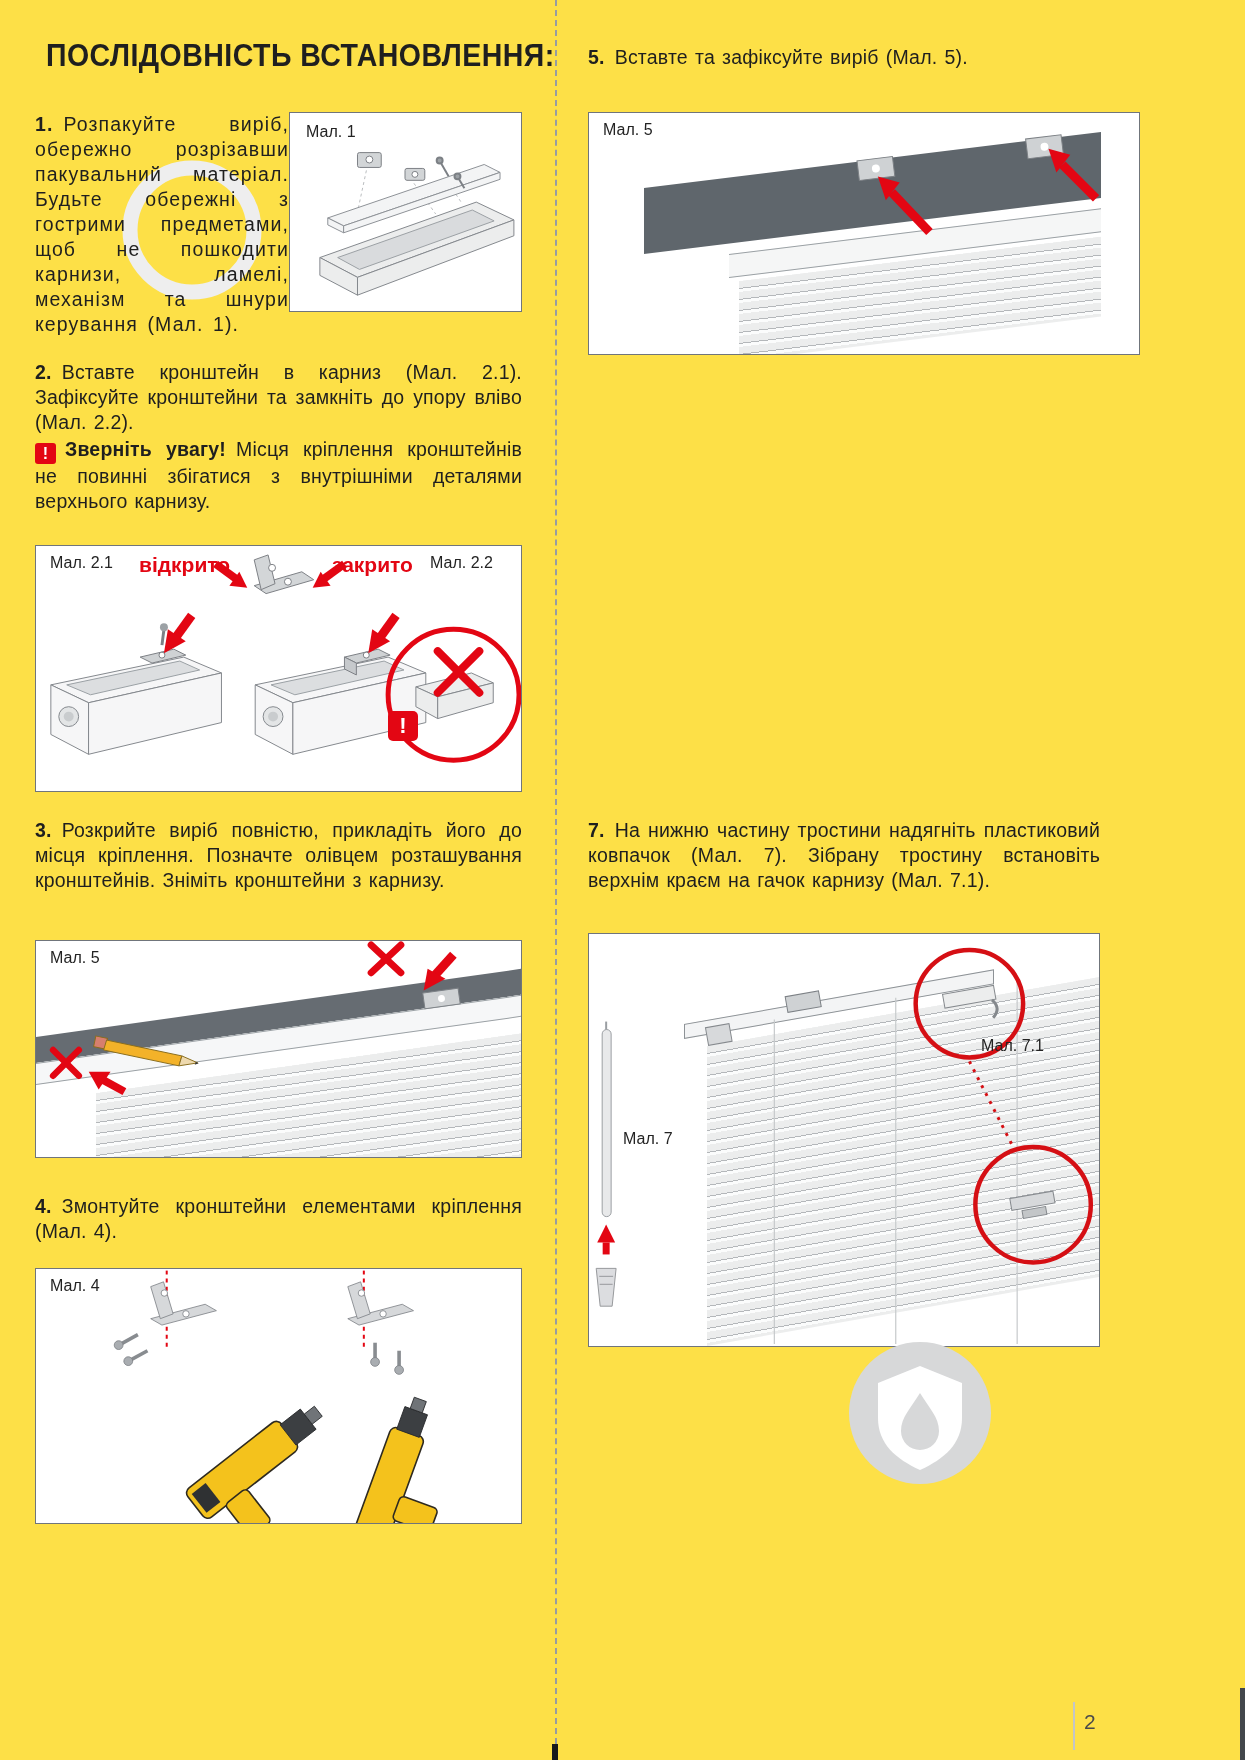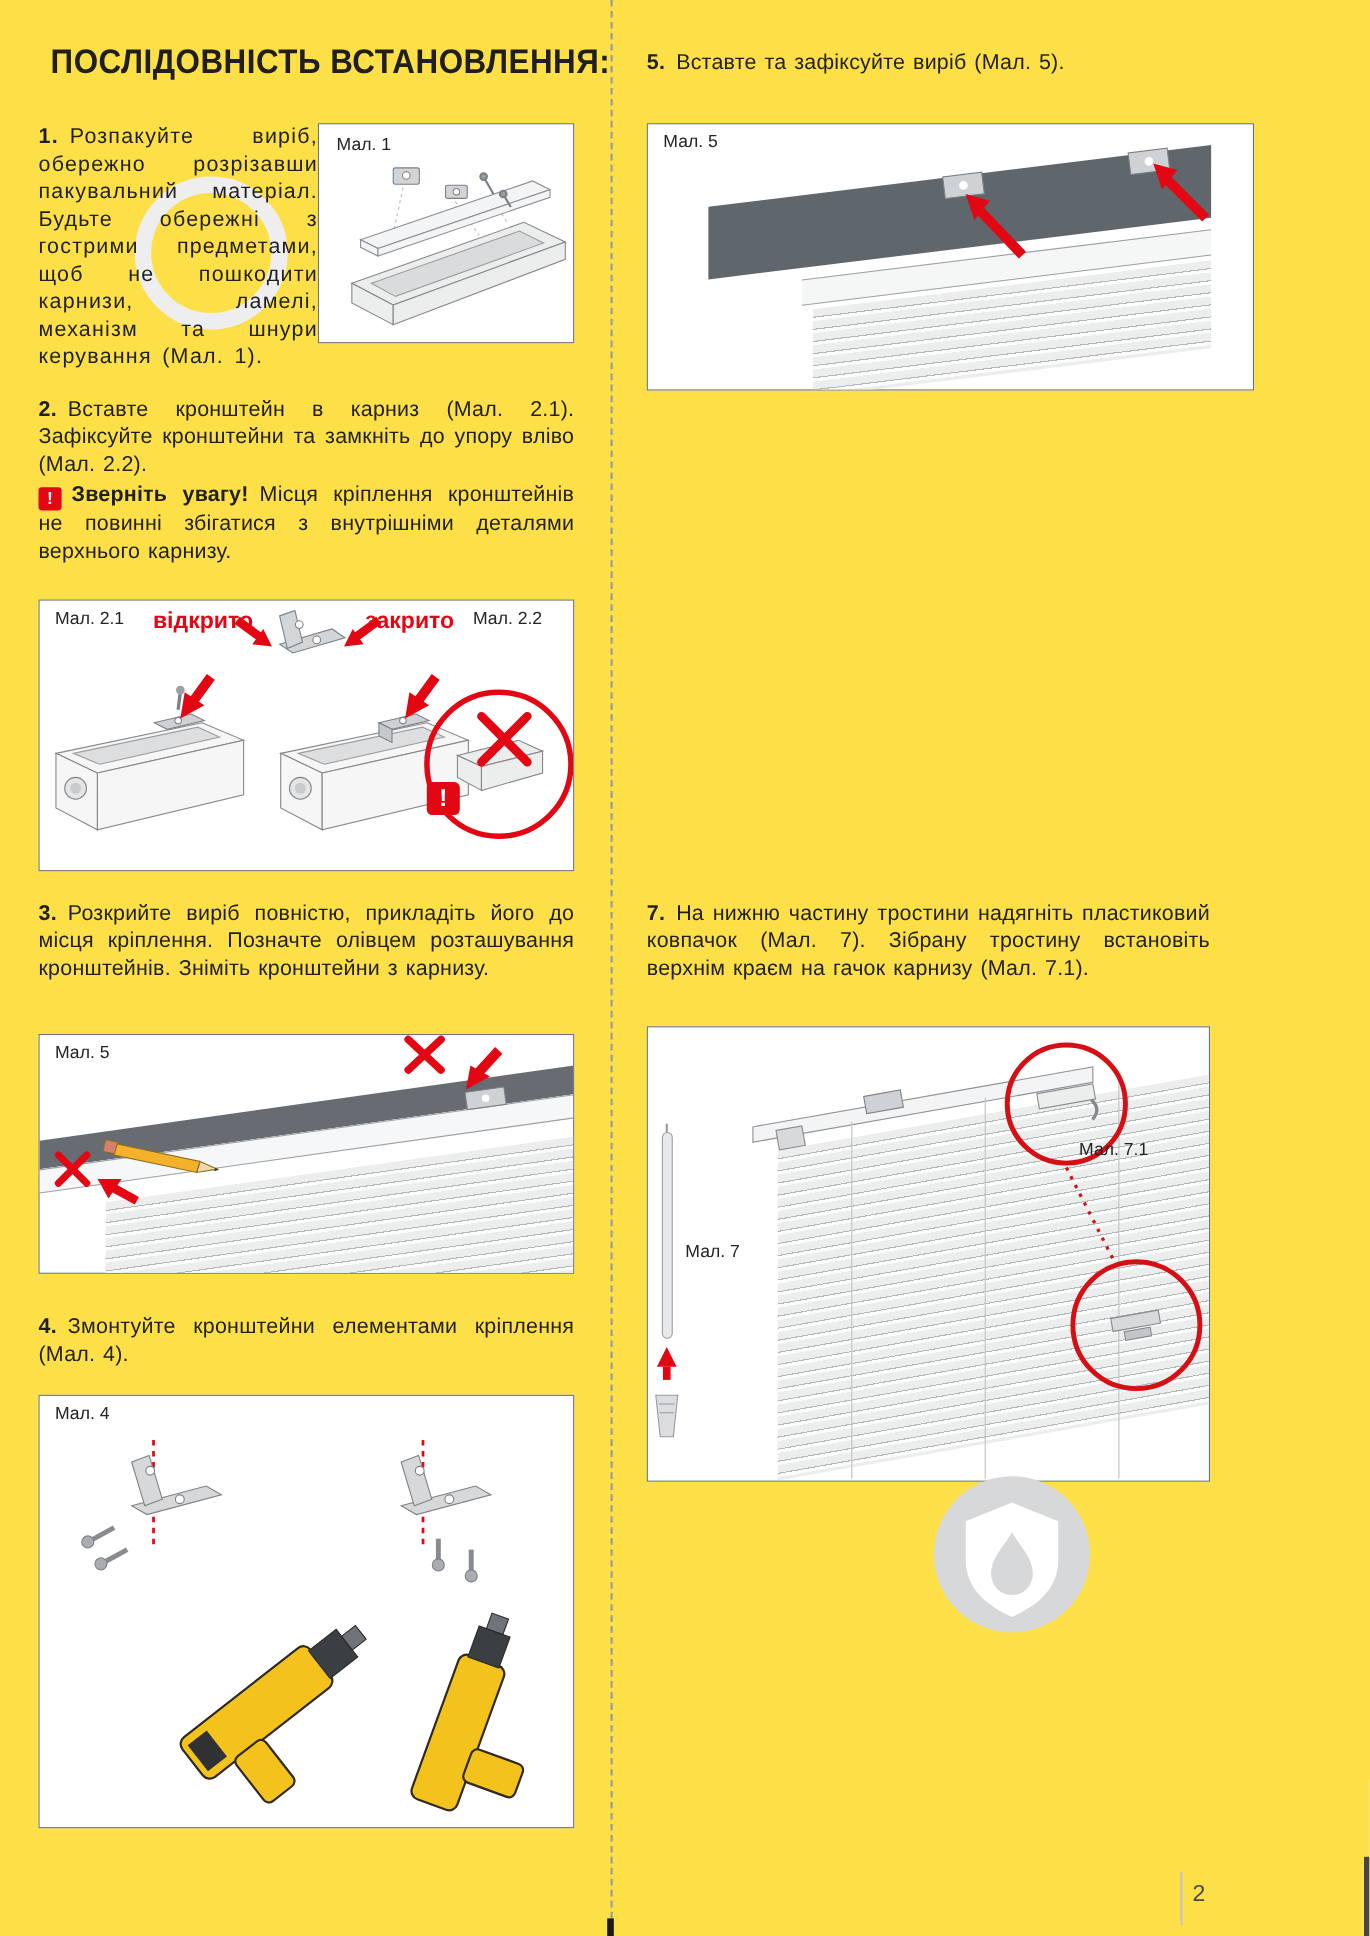--- a/index.html
+++ b/index.html
@@ -196,21 +196,21 @@
       </g>
       <g>
         <line x1="88" y1="152" x2="66" y2="140" stroke="#e30613" stroke-width="8"></line>
         <polygon points="52,132 74,132 62,150" fill="#e30613"></polygon>
       </g>
     </svg>
   </div>
 
   <p class="step" style="left:35px;top:1194px;width:487px;"><b class="num">4.</b><span>Змонтуйте кронштейни елементами кріплення (Мал. 4).</span></p>
 
-  <div class="figbox" style="left:35px;top:1268px;width:487px;height:394px;">
+  <div class="figbox" style="left:35px;top:1268px;width:487px;height:256px;">
     <span class="figlabel" style="left:14px;top:8px;">Мал. 4</span>
     <svg class="figart" viewBox="0 0 487 317">
       <g stroke="#e30613" stroke-width="2.5" stroke-dasharray="5 5">
         <line x1="104" y1="2" x2="104" y2="100"></line>
         <line x1="350" y1="2" x2="350" y2="100"></line>
       </g>
       <g fill="#d6d8da" stroke="#7c8085">
         <polygon points="84,62 152,44 166,52 98,70"></polygon>
         <polygon points="84,22 100,16 112,56 96,62"></polygon>
       </g>

